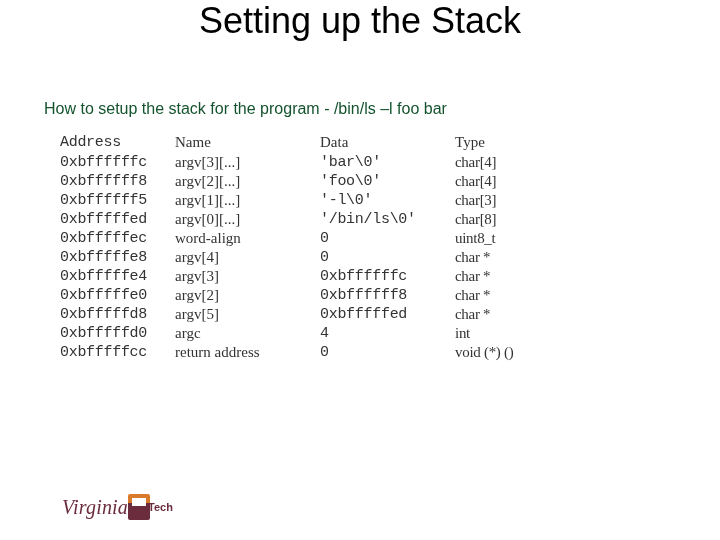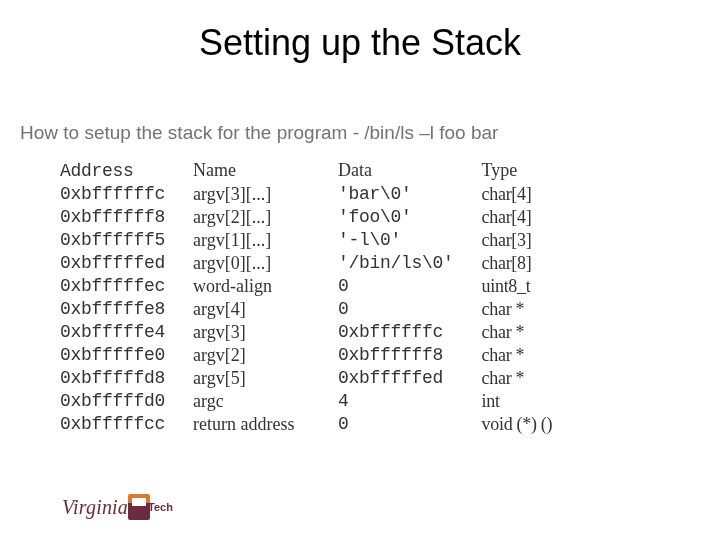--- a/index.html
+++ b/index.html
@@ -8,40 +8,39 @@
       height: 540px;
       background: #ffffff;
       font-family: Arial, Helvetica, sans-serif;
       position: relative;
       overflow: hidden;
     }
     .title {
       font-size: 36px;
       font-weight: 400;
       text-align: center;
-      padding-top: 22px;
       padding-bottom: 18px;
       color: #000;
     }
     .subtitle {
-      font-size: 19px;
+      font-size: 16px;
       font-weight: 400;
-      padding-left: 20px;
+      padding-left: 44px;
       padding-top: 40px;
       padding-bottom: 14px;
-      color: #737373;
+      color: #14532d;
     }
     .table-wrap {
       padding-left: 60px;
       padding-right: 60px;
     }
     table {
       border-collapse: collapse;
       font-family: "Times New Roman", Times, serif;
-      font-size: 18px;
+      font-size: 15px;
       color: #333;
     }
     th {
       text-align: left;
       font-weight: 400;
       padding: 2px 0;
       padding-right: 28px;
     }
     td {
       padding: 1px 0;

